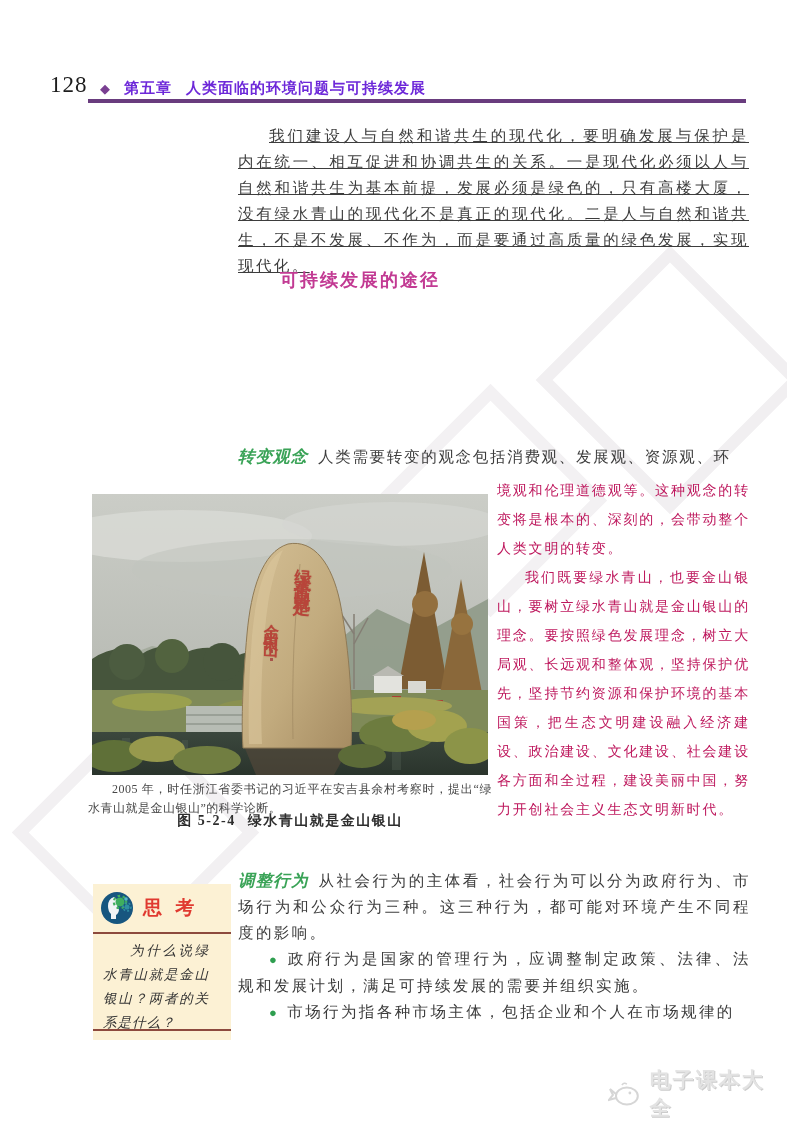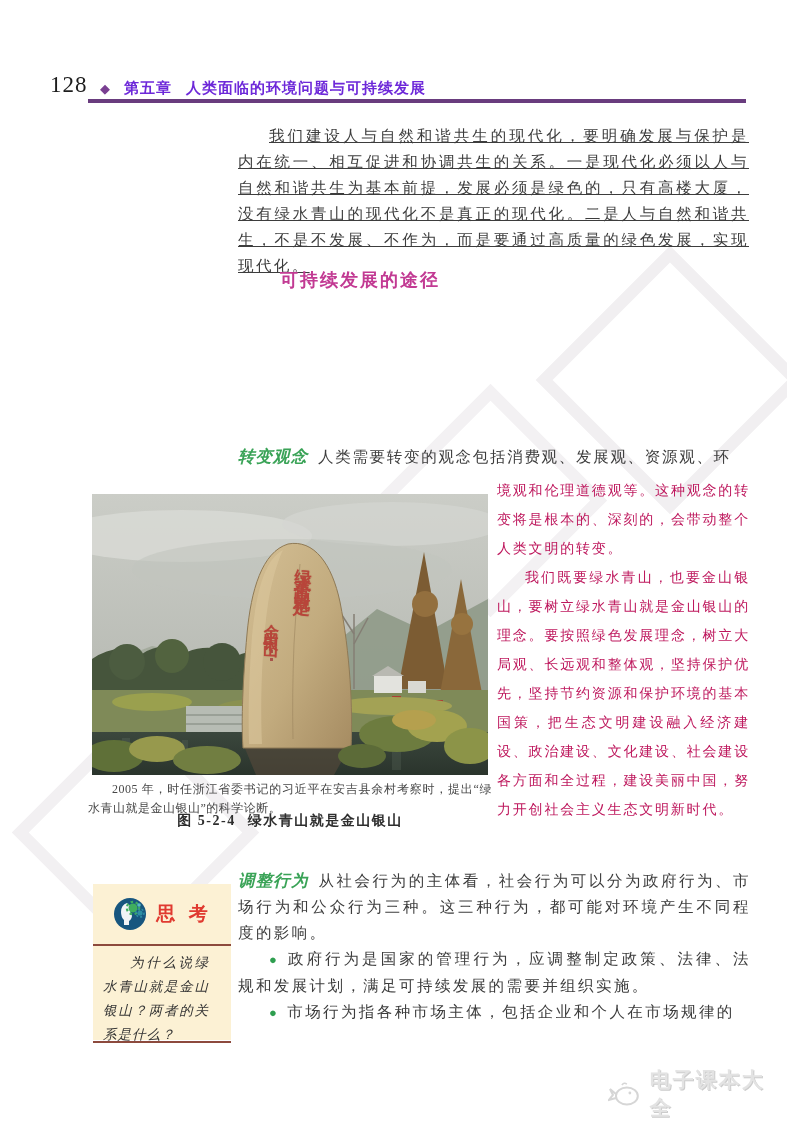--- a/index.html
+++ b/index.html
@@ -88,21 +88,21 @@
   .adjust-block p { text-indent:2em; }
   .adjust-block p.first { text-indent:0; }
   .adjust-block .green-label { font-size:16.5px; margin-right:10px; }
   .bullet { color:#2e9e4f; font-size:13px; margin-right:8px; }
 
   
   .think-box {
     left:93px; top:884px; width:138px; height:156px;
     background:#fcf1d4;
   }
-  .think-head { display:flex; align-items:center; height:60px; padding:8px 6px;justify-content:center; }
+  .think-head { display:flex; align-items:center; height:48px; padding:8px 6px; }
   .think-title {
     font-family:"Liberation Sans","DejaVu Sans",sans-serif;
     font-weight:bold; font-size:19px; color:#e03a30; letter-spacing:4px; margin-left:8px;
   }
   .think-rule { height:2px; background:#8d4a3d; width:100%; }
   .think-text {
     padding:5px 22px 0 10px;
     font-size:13.5px; line-height:24px; letter-spacing:1px;
     font-style:italic; color:#333; text-align:justify; text-indent:2em;
     height:95px;

